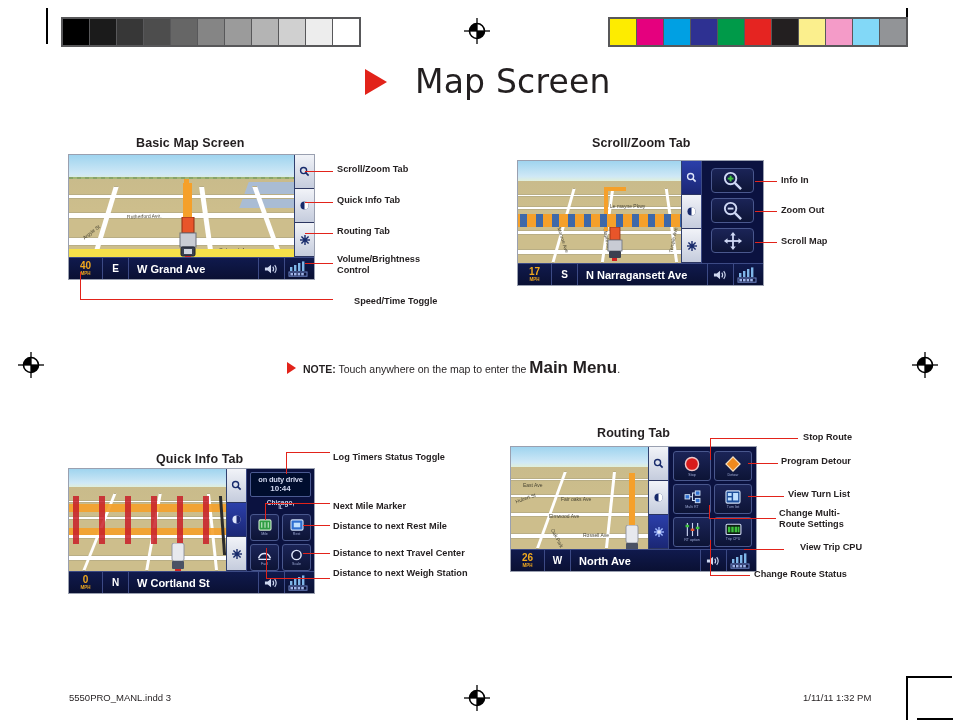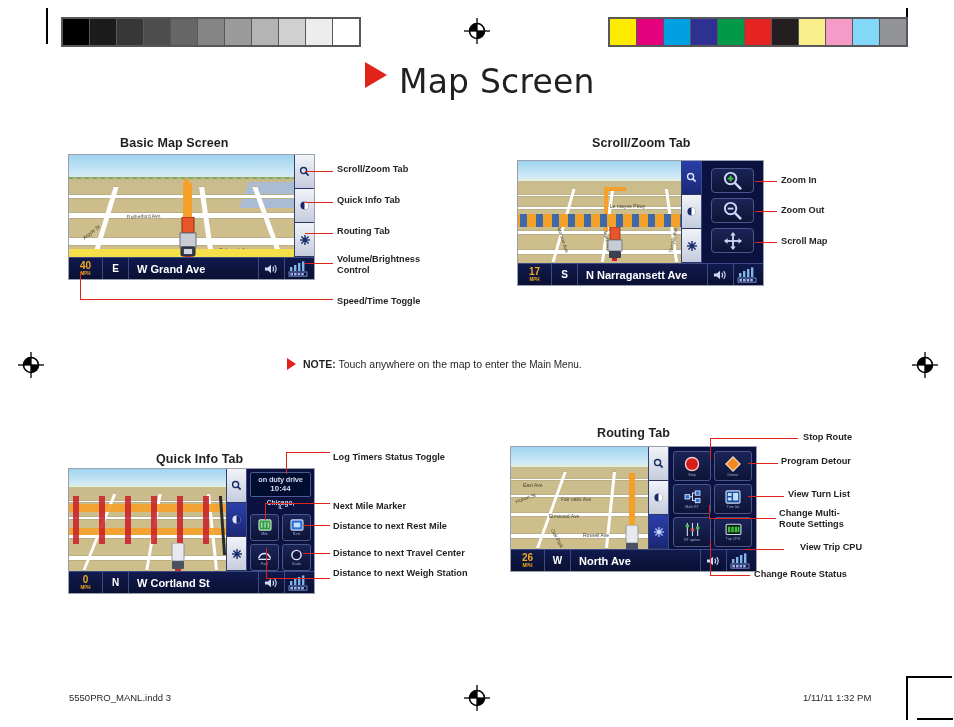--- a/index.html
+++ b/index.html
@@ -19,21 +19,21 @@
   
   .cal-strip {
     position: absolute; display: flex;
     border: 2px solid #58585a; background: #58585a; gap: 1px;
   }
   .cal-strip .sw { width: 26px; height: 26px; }
 
   
   .title-row {
     position: absolute; left: 365px; top: 62px;
-    display: flex; align-items: flex-start; gap: 12px;
+    display: flex; align-items: center; gap: 28px;
   }
   .tri-red {
     width: 0; height: 0;
     border-left: 22px solid #e2231a;
     border-top: 13px solid transparent;
     border-bottom: 13px solid transparent;
   }
   .title-text {
     font-size: 33px; color: #231f20; letter-spacing: .2px;
     font-family: "DejaVu Sans", sans-serif; font-weight: 400;
@@ -151,21 +151,21 @@
   .lead.v { width: 1.2px; }
 
   
   .note-row { position: absolute; left: 287px; top: 358px; display: flex; align-items: center; gap: 7px; }
   .note-tri {
     width:0;height:0;border-left:9px solid #e2231a;
     border-top:6px solid transparent;border-bottom:6px solid transparent;
   }
   .note-txt { font-size: 10.5px; color: #231f20; }
   .note-txt b { font-weight: bold; }
-  .note-txt .mm { font-weight: normal; font-size: 10px; }
+  .note-txt .mm { font-weight: bold; font-size: 17px; }
 
   
   .footer-txt {
     position: absolute; font-size: 9.5px; color: #231f20;
     font-family: "Liberation Sans", sans-serif; white-space: nowrap;
   }
 </style>
 </head>
 <body>
 
@@ -240,21 +240,21 @@
       <div class="sw" style="background: rgb(244, 155, 200);"></div>
       <div class="sw" style="background: rgb(130, 216, 247);"></div>
       <div class="sw" style="background: rgb(146, 148, 151);"></div>
     </div>
 
   <div class="title-row">
     <div class="tri-red"></div>
     <div class="title-text">Map Screen</div>
   </div>
 
-  <div class="sec-head" style="left:120px;top:136px;">Basic Map Screen</div>
+  <div class="sec-head" style="left:136px;top:136px;">Basic Map Screen</div>
 
   <div class="gps" style="left:68px;top:154px;width:247px;height:126px;">
     <div class="gps-map">
       <div class="sky"></div>
       <div class="horizon-trees"></div>
       <div class="ground"></div>
 
       <div style="position:absolute;right:10px;top:26%;width:60px;height:26px;background:#a9bcd4;transform:skewX(-20deg);"></div>
 
       <div class="road" style="left:0;top:38%;width:100%;height:5px;"></div>
@@ -347,21 +347,21 @@
   <div class="callout" style="left:337px;top:195px;">Quick Info Tab</div>
 
   <div class="lead h" style="left:305px;top:233px;width:28px;"></div>
   <div class="callout" style="left:337px;top:226px;">Routing Tab</div>
 
   <div class="lead h" style="left:305px;top:263px;width:28px;"></div>
   <div class="callout wrap" style="left:337px;top:254px;width:110px;">Volume/Brightness Control</div>
 
   <div class="lead v" style="left:80px;top:272px;height:28px;"></div>
   <div class="lead h" style="left:80px;top:299px;width:253px;"></div>
-  <div class="callout" style="left:337px;top:296px;">Speed/Time Toggle</div>
+  <div class="callout" style="left:354px;top:296px;">Speed/Time Toggle</div>
 
   <div class="sec-head" style="left:592px;top:136px;">Scroll/Zoom Tab</div>
 
   <div class="gps" style="left:517px;top:160px;width:247px;height:126px;">
     <div class="gps-map">
       <div class="sky" style="height:22%;"></div>
       <div class="ground" style="top:20%;"></div>
       <div class="road" style="left:0;top:32%;width:100%;height:3px;"></div>
       <div class="road" style="left:0;top:44%;width:100%;height:4px;"></div>
       <div class="road" style="left:0;top:68%;width:100%;height:5px;"></div>
@@ -474,21 +474,21 @@
               <rect x="7" y="13" width="2.6" height="2.4"></rect>
               <rect x="10.6" y="13" width="2.6" height="2.4"></rect>
               <rect x="14.2" y="13" width="2.6" height="2.4"></rect>
             </g>
         </svg>
       </div>
     </div>
   </div>
 
   <div class="lead h" style="left:755px;top:181px;width:22px;"></div>
-  <div class="callout" style="left:781px;top:175px;">Zoom In</div>
+  <div class="callout" style="left:781px;top:175px;">Info In</div>
   <div class="lead h" style="left:755px;top:211px;width:22px;"></div>
   <div class="callout" style="left:781px;top:205px;">Zoom Out</div>
   <div class="lead h" style="left:755px;top:242px;width:22px;"></div>
   <div class="callout" style="left:781px;top:236px;">Scroll Map</div>
 
   <div class="note-row">
     <div class="note-tri"></div>
     <div class="note-txt">
       <b>NOTE:</b><span> Touch anywhere on the map to enter the </span><span class="mm">Main Menu</span><span>.</span>
     </div>

